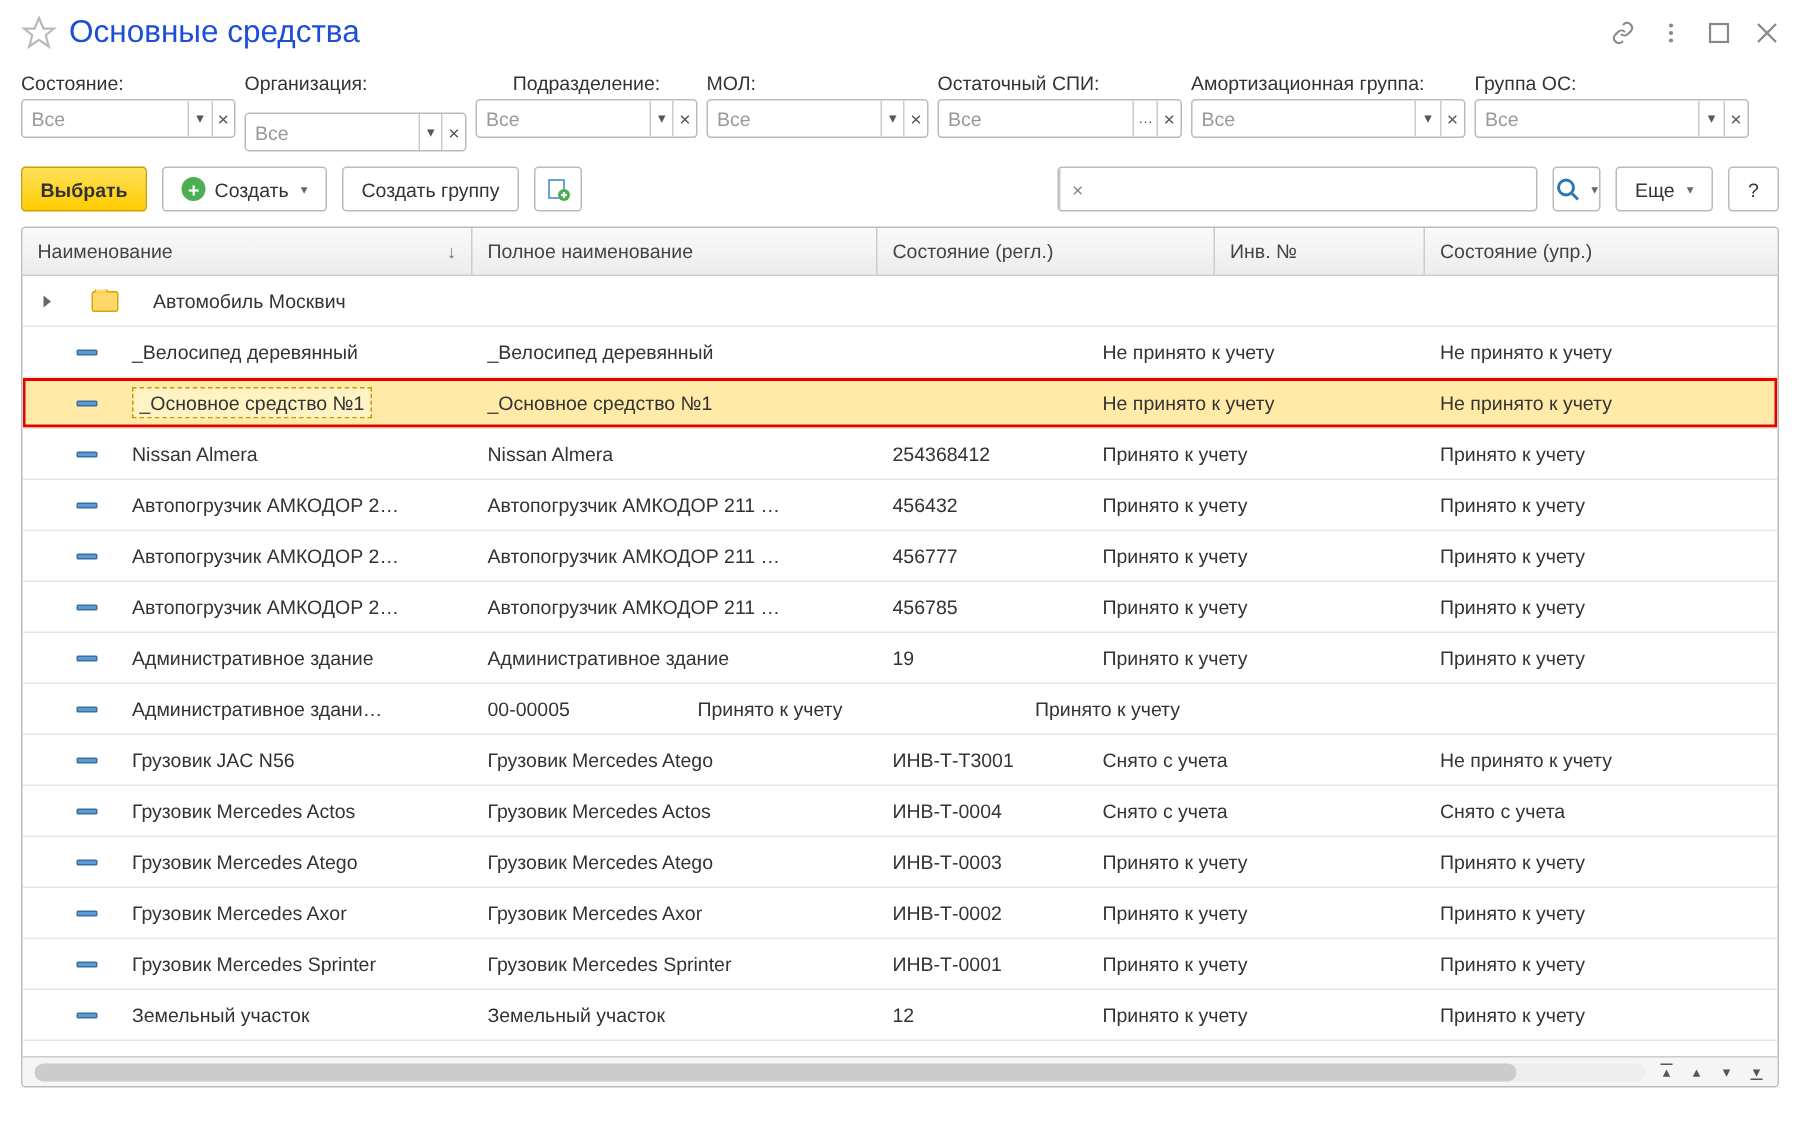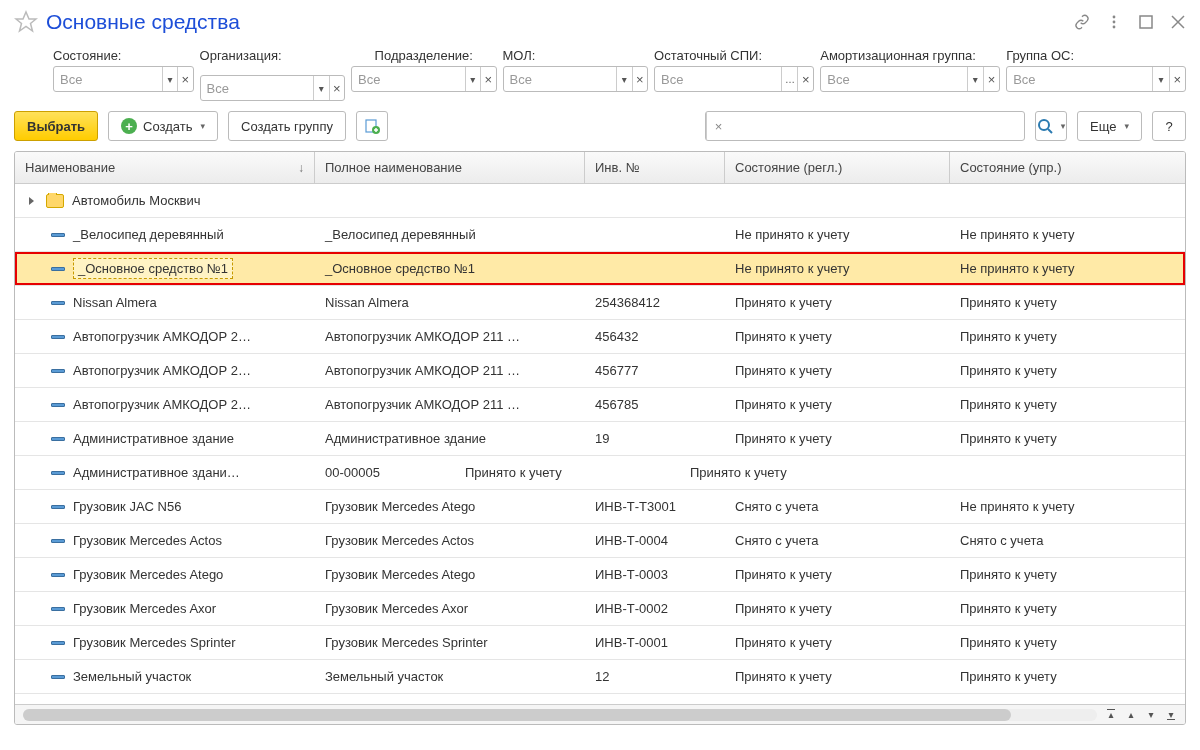--- a/index.html
+++ b/index.html
@@ -39,21 +39,20 @@
   }
   .win-controls .icn {
     width: 16px; height: 16px;
     cursor: pointer;
     display: flex; align-items: center; justify-content: center;
   }
   .filters {
     display: flex;
     gap: 6px;
     margin-bottom: 10px;
-    margin-left: 39px;
   }
   .filter {
     display: flex;
     flex-direction: column;
     gap: 3px;
   }
   .filter-label {
     font-size: 13px;
     color: #333;
     white-space: nowrap;
@@ -180,21 +179,21 @@
     height: 34px;
     border-bottom: 1px solid #e5e5e5;
     align-items: center;
   }
   .cell {
     padding: 0 10px;
     display: flex; align-items: center;
     font-size: 13px;
     overflow: hidden; white-space: nowrap; text-overflow: ellipsis;
   }
-  .cell.col1 { gap: 8px; }
+  .cell.col1 { gap: 23px; }
   .indent0 { padding-left: 14px; }
   .indent1 { padding-left: 36px; }
   .tri {
     width: 0; height: 0;
     border-top: 4px solid transparent;
     border-bottom: 4px solid transparent;
     border-left: 5px solid #666;
     margin-right: 4px;
   }
   .folder {
@@ -396,22 +395,22 @@
     <button class="btn q">?</button>
   </div>
 
   <div class="grid">
     <div class="grid-head">
       <div class="gh col1">
           <span>Наименование</span>
           <span class="sort-arrow">↓</span>
         </div>
       <div class="gh col2">Полное наименование</div>
+      <div class="gh col4">Состояние (регл.)</div>
       <div class="gh col3">Инв. №</div>
-      <div class="gh col4">Состояние (регл.)</div>
       <div class="gh col5">Состояние (упр.)</div>
     </div>
     <div class="rows" id="rows">
         <div class="row">
           <div class="cell col1 indent0">
             <div class="tri"></div>
             <div class="folder"></div>
             <span class="namebox">Автомобиль Москвич</span>
           </div>
           <div class="cell col2"></div>

